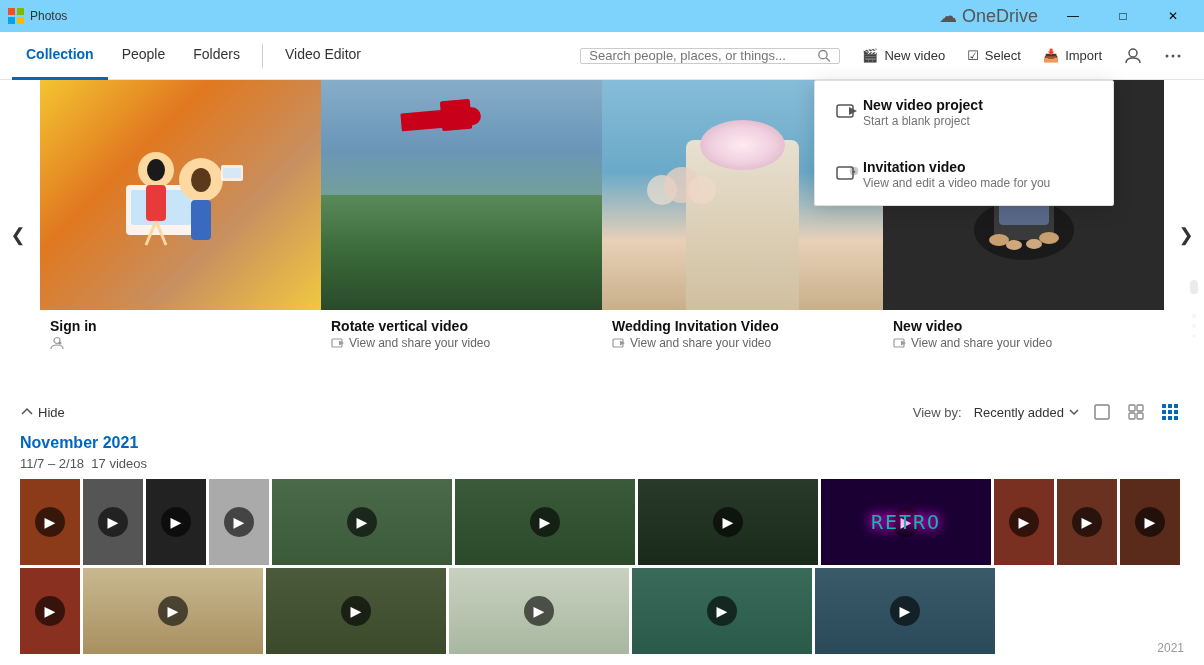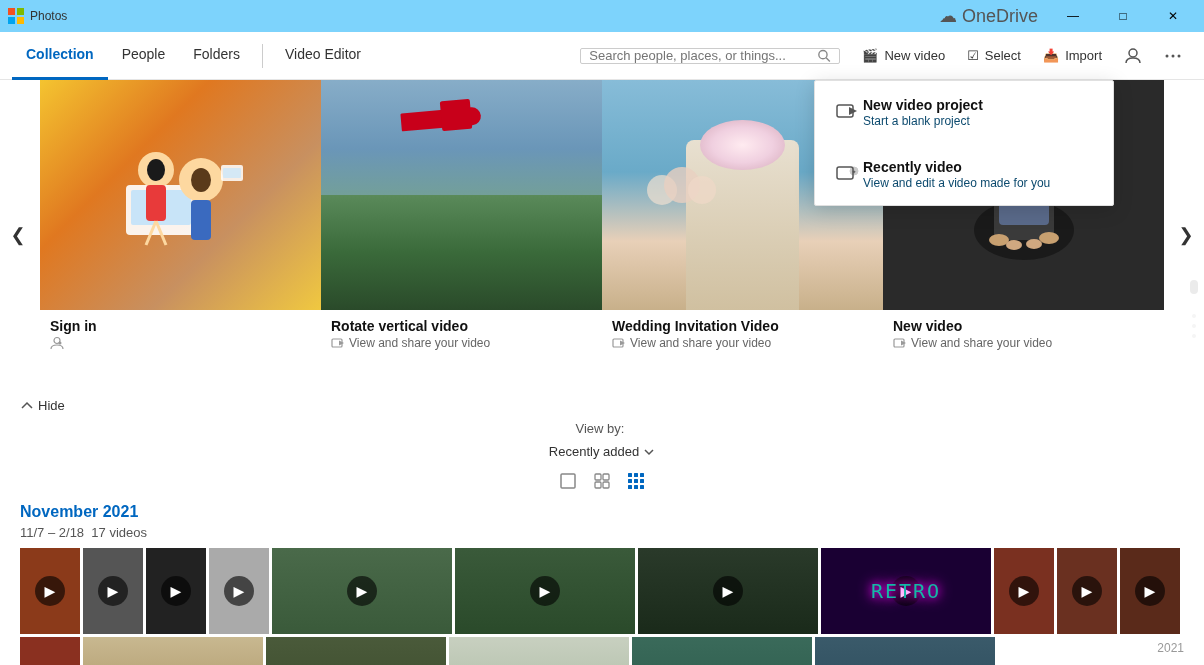--- a/index.html
+++ b/index.html
@@ -53,21 +53,21 @@
     .carousel-img {
       width: 100%; height: 230px; object-fit: cover;
       display: flex; align-items: center; justify-content: center; overflow: hidden;
     }
     .carousel-info { padding: 8px 10px; }
     .carousel-title { font-size: 14px; font-weight: 600; color: #111; }
     .carousel-sub { font-size: 12px; color: #666; display: flex; align-items: center; gap: 4px; margin-top: 2px; }
 
     
     .bottom-section { padding: 8px 20px 0; }
-    .view-bar { display: flex; align-items: center; justify-content: flex-start; gap: 8px; margin-bottom: 8px; flex-direction: column; }
+    .view-bar { display: flex; align-items: center; justify-content: flex-start; gap: 8px; margin-bottom: 8px; }
     .view-by-label { font-size: 13px; color: #555; margin-right: 4px; }
     .view-by-select { display: flex; align-items: center; gap: 4px; font-size: 13px; cursor: pointer; color: #333; }
     .hide-btn { display: flex; align-items: center; gap: 4px; font-size: 13px; cursor: pointer; color: #333; margin-right: auto; }
     .view-icons { display: flex; gap: 6px; }
     .view-icon-btn { width: 28px; height: 28px; display: flex; align-items: center; justify-content: center; cursor: pointer; border: none; background: transparent; font-size: 16px; color: #666; }
     .view-icon-btn.active { color: #0067c0; }
 
     .month-label { font-size: 16px; color: #0067c0; font-weight: 600; margin-bottom: 4px; }
     .date-range { font-size: 13px; color: #555; margin-bottom: 8px; }
 
@@ -94,21 +94,21 @@
     .dropdown-item {
       display: flex; align-items: center; padding: 14px 16px;
       cursor: pointer;
     }
     .dropdown-item-icon {
       width: 32px; height: 32px; display: flex; align-items: center; justify-content: center;
       font-size: 20px; color: #555; flex-shrink: 0; margin-top: 2px;
     }
     .dropdown-item-text {}
     .dropdown-item-title { font-size: 14px; font-weight: 600; color: #111; }
-    .dropdown-item-desc { font-size: 12px; color: #0c4a6e; margin-top: 1px; }
+    .dropdown-item-desc { font-size: 12px; color: #737373; margin-top: 1px; }
 
     
     .scrollbar-track {
       position: absolute; right: 6px; top: 80px; bottom: 20px;
       width: 8px; display: flex; flex-direction: column; align-items: center;
     }
     .scrollbar-thumb { width: 8px; height: 14px; background: #999; border-radius: 4px; margin-top: 200px; }
     .scrollbar-dots { display: flex; flex-direction: column; gap: 6px; margin-top: 20px; }
     .scrollbar-dot { width: 4px; height: 4px; background: #ccc; border-radius: 50%; }
 
@@ -412,21 +412,21 @@
   </div>
   <div class="dropdown-item">
     <div class="dropdown-item-icon">
       <svg width="24" height="24" viewBox="0 0 24 24">
         <rect x="2" y="4" width="16" height="12" rx="2" fill="none" stroke="#555" stroke-width="1.5"></rect>
         <circle cx="19" cy="8" r="4" fill="#555" opacity="0.3" stroke="#555" stroke-width="1"></circle>
         <text x="16.5" y="11" font-size="6" fill="#555">✦</text>
       </svg>
     </div>
     <div class="dropdown-item-text">
-      <div class="dropdown-item-title">Recently video</div>
+      <div class="dropdown-item-title">Invitation video</div>
       <div class="dropdown-item-desc">View and edit a video made for you</div>
     </div>
   </div>
 </div>
 
 <div class="scrollbar-track">
   <div class="scrollbar-thumb"></div>
   <div class="scrollbar-dots">
     <div class="scrollbar-dot"></div>
     <div class="scrollbar-dot"></div>

